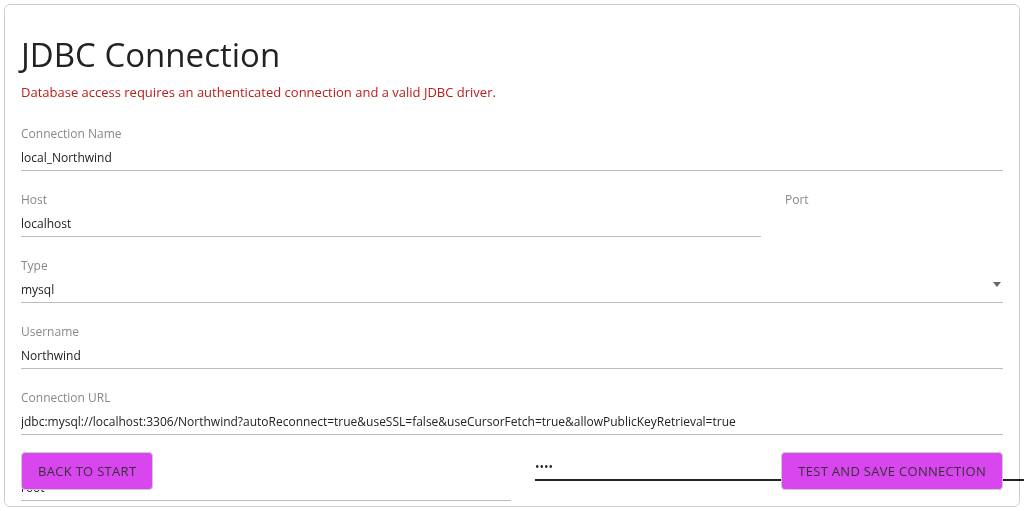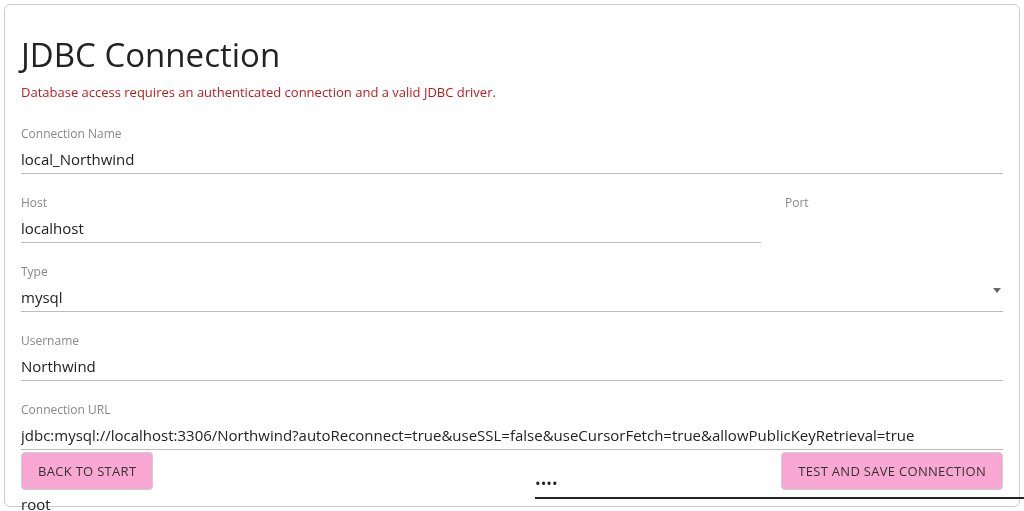--- a/index.html
+++ b/index.html
@@ -57,21 +57,21 @@
       color: #888;
       font-weight: 400;
       margin-bottom: 4px;
     }
     .field-label.active {
       color: #3a6aa8;
     }
     .field-input {
       border: none;
       border-bottom: 1px solid #bbb;
-      font-size: 15px;
+      font-size: 12px;
       color: #222;
       padding: 3px 0 4px 0;
       background: transparent;
       font-family: inherit;
       width: 100%;
     }
     .field-input.active {
       border-bottom: 2px solid #222;
     }
     .select-wrapper {
@@ -96,21 +96,21 @@
       position: absolute;
       bottom: 16px;
       left: 16px;
       right: 16px;
       display: flex;
       justify-content: space-between;
     }
     .btn {
       border: 1px solid #ccc;
       border-radius: 4px;
-      background: #f9a8d4;
+      background: #d946ef;
       font-size: 13px;
       color: #333;
       padding: 9px 16px;
       font-family: inherit;
       letter-spacing: 0.3px;
       cursor: pointer;
     }
   </style>
 </head>
 <body>

